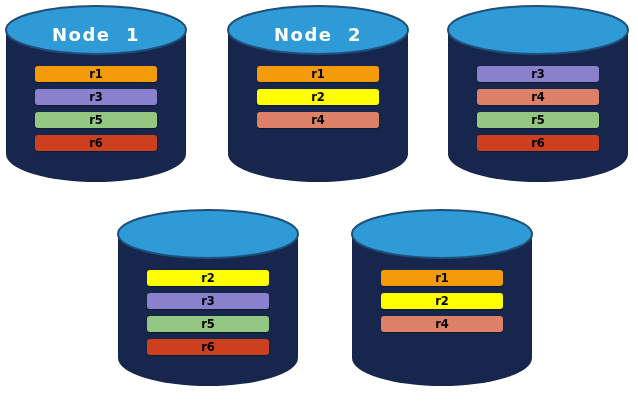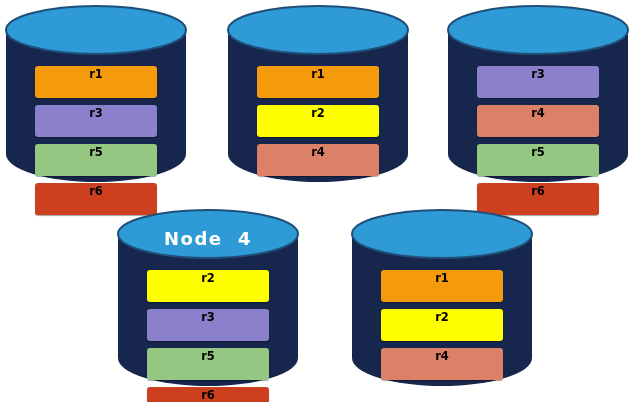--- a/index.html
+++ b/index.html
@@ -52,21 +52,21 @@
 
   .bars {
     position: absolute;
     left: 33px;
     top: 62px;
     width: 122px;
   }
 
   .bar {
     position: relative;
-    height: 32px;
+    height: 16px;
     margin-bottom: 7px;
     border-radius: 3px;
     color: #000000;
     font-size: 11.5px;
     font-weight: bold;
     line-height: 16px;
     text-align: center;
     box-shadow: 0 1px 1px rgba(0,0,0,0.35);
   }
 
@@ -79,32 +79,34 @@
 </style>
 </head>
 <body>
 
 <div id="canvas">
     <div class="node" id="node-1">
       <svg viewBox="0 0 188 186">
         <path d="M4,26 L4,150 A90,28 0 0 0 184,150 L184,26 Z" fill="#16264C"></path>
         <ellipse cx="94" cy="26" rx="90" ry="24" fill="#2E9BD6" stroke="#1F4E79" stroke-width="2"></ellipse>
       </svg>
+      <div class="node-title">Node  1</div>
       <div class="bars">
         <div class="bar" style="background: rgb(245, 155, 11);">r1</div>
         <div class="bar" style="background: rgb(139, 128, 204);">r3</div>
         <div class="bar" style="background: rgb(148, 200, 130);">r5</div>
         <div class="bar" style="background: rgb(204, 64, 32);">r6</div>
       </div>
     </div>
     <div class="node" id="node-2">
       <svg viewBox="0 0 188 186">
         <path d="M4,26 L4,150 A90,28 0 0 0 184,150 L184,26 Z" fill="#16264C"></path>
         <ellipse cx="94" cy="26" rx="90" ry="24" fill="#2E9BD6" stroke="#1F4E79" stroke-width="2"></ellipse>
       </svg>
+      <div class="node-title">Node  2</div>
       <div class="bars">
         <div class="bar" style="background: rgb(245, 155, 11);">r1</div>
         <div class="bar" style="background: rgb(255, 255, 0);">r2</div>
         <div class="bar" style="background: rgb(221, 128, 104);">r4</div>
       </div>
     </div>
     <div class="node" id="node-3">
       <svg viewBox="0 0 188 186">
         <path d="M4,26 L4,150 A90,28 0 0 0 184,150 L184,26 Z" fill="#16264C"></path>
         <ellipse cx="94" cy="26" rx="90" ry="24" fill="#2E9BD6" stroke="#1F4E79" stroke-width="2"></ellipse>
@@ -114,21 +116,20 @@
         <div class="bar" style="background: rgb(221, 128, 104);">r4</div>
         <div class="bar" style="background: rgb(148, 200, 130);">r5</div>
         <div class="bar" style="background: rgb(204, 64, 32);">r6</div>
       </div>
     </div>
     <div class="node" id="node-4">
       <svg viewBox="0 0 188 186">
         <path d="M4,26 L4,150 A90,28 0 0 0 184,150 L184,26 Z" fill="#16264C"></path>
         <ellipse cx="94" cy="26" rx="90" ry="24" fill="#2E9BD6" stroke="#1F4E79" stroke-width="2"></ellipse>
       </svg>
-      <div class="node-title">Node  4</div>
       <div class="bars">
         <div class="bar" style="background: rgb(255, 255, 0);">r2</div>
         <div class="bar" style="background: rgb(139, 128, 204);">r3</div>
         <div class="bar" style="background: rgb(148, 200, 130);">r5</div>
         <div class="bar" style="background: rgb(204, 64, 32);">r6</div>
       </div>
     </div>
     <div class="node" id="node-5">
       <svg viewBox="0 0 188 186">
         <path d="M4,26 L4,150 A90,28 0 0 0 184,150 L184,26 Z" fill="#16264C"></path>

